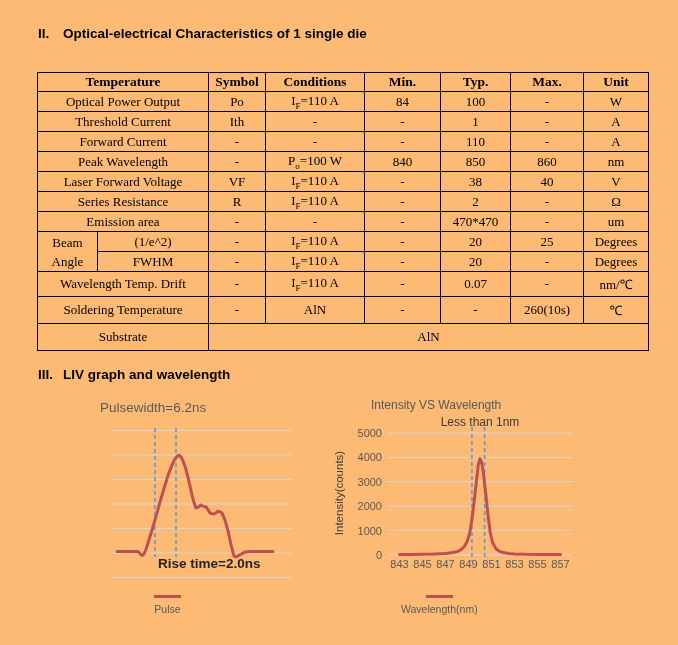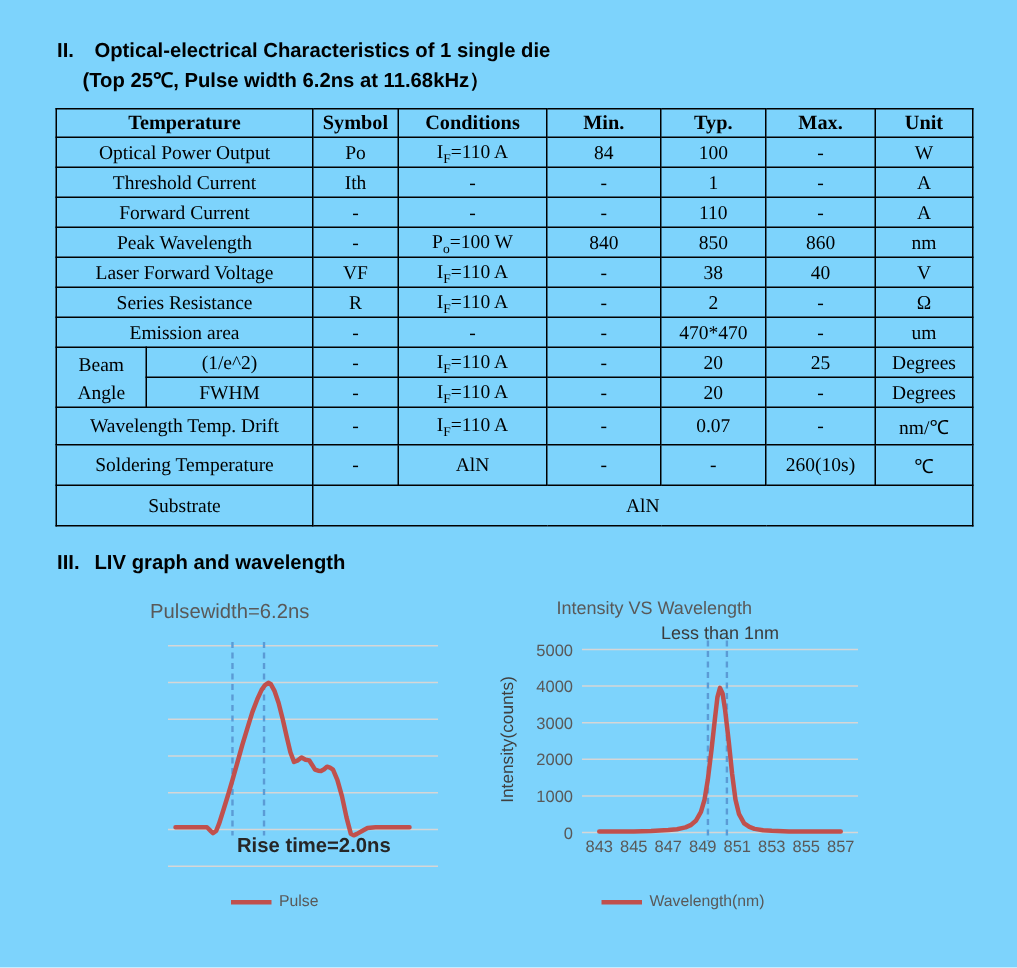--- a/index.html
+++ b/index.html
@@ -1,16 +1,16 @@
 <!DOCTYPE html>
 <html><head>
 <meta charset="utf-8">
 <style>
   html,body{margin:0;padding:0;background:#fff;}
-  #page{position:relative;width:678px;height:645px;background:#7dd3fc;overflow:hidden;
+  #page{position:relative;width:678px;height:645px;background:#fdba74;overflow:hidden;
         font-family:"Liberation Sans",sans-serif;color:#000;}
   
   .sec-head{position:absolute;font-weight:bold;font-size:13.5px;line-height:17px;color:#000;
             white-space:nowrap;}
   .sec-head .num{display:inline-block;min-width:17px;margin-right:8px;}
   .sub-head{position:absolute;font-weight:bold;font-size:13.5px;color:#000;white-space:nowrap;}
   
   table.spec{position:absolute;left:37px;top:72px;width:611px;border-collapse:collapse;
              table-layout:fixed;font-family:"Liberation Serif",serif;font-size:13px;
              text-align:center;color:#000;}
@@ -22,34 +22,33 @@
   sub{font-size:9px;}
   
   .chart{position:absolute;font-family:"Liberation Sans",sans-serif;}
   #chart-pulse{left:70px;top:393px;width:250px;height:235px;}
   #chart-spectrum{left:325px;top:393px;width:330px;height:235px;}
   .c-title{position:absolute;text-align:left;color:#595959;font-size:13.5px;white-space:nowrap;}
   .c-sub{position:absolute;text-align:center;color:#3b3b3b;font-weight:normal;font-size:12px;white-space:nowrap;}
   .annot{position:absolute;color:#262626;font-weight:bold;font-size:13.5px;white-space:nowrap;}
   .ylab{position:absolute;color:#404040;font-size:11.5px;text-align:center;
         transform:rotate(-90deg);transform-origin:center;white-space:nowrap;}
-  .legend{position:absolute;display:flex;align-items:center;gap:5px;}
+  .legend{position:absolute;display:flex;align-items:center;gap:5px;flex-direction:column;}
   .legend .swatch{display:inline-block;width:27px;height:3px;}
   .legend .lbl{font-size:10.5px;color:#595959;white-space:nowrap;}
   svg{position:absolute;left:0;top:0;}
 </style>
 </head>
 <body>
 
 <div id="page">
 
   <div class="sec-head" style="left:38px;top:25px;">
     <span class="num">II.</span><span>Optical-electrical Characteristics of 1 single die</span>
   </div>
-  <div class="sub-head" style="left:55px;top:44px;">(Top 25℃, Pulse width 6.2ns at 11.68kHz）</div>
 
   <table class="spec">
     <colgroup>
       <col style="width:60px">
         <col style="width:111px">
         <col style="width:57px">
         <col style="width:99px">
       <col style="width:76px">
         <col style="width:70px">
         <col style="width:73px">

